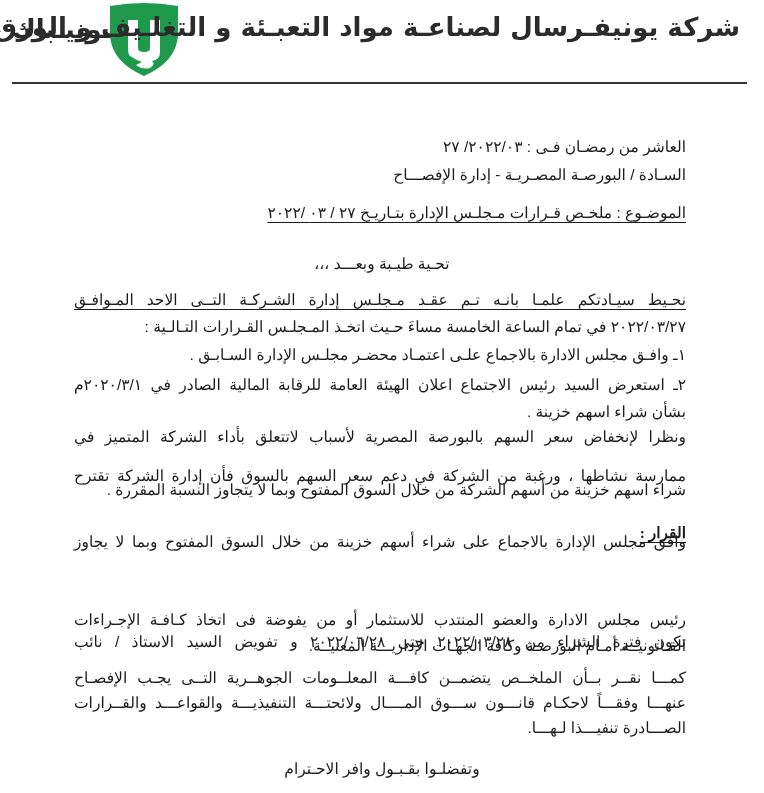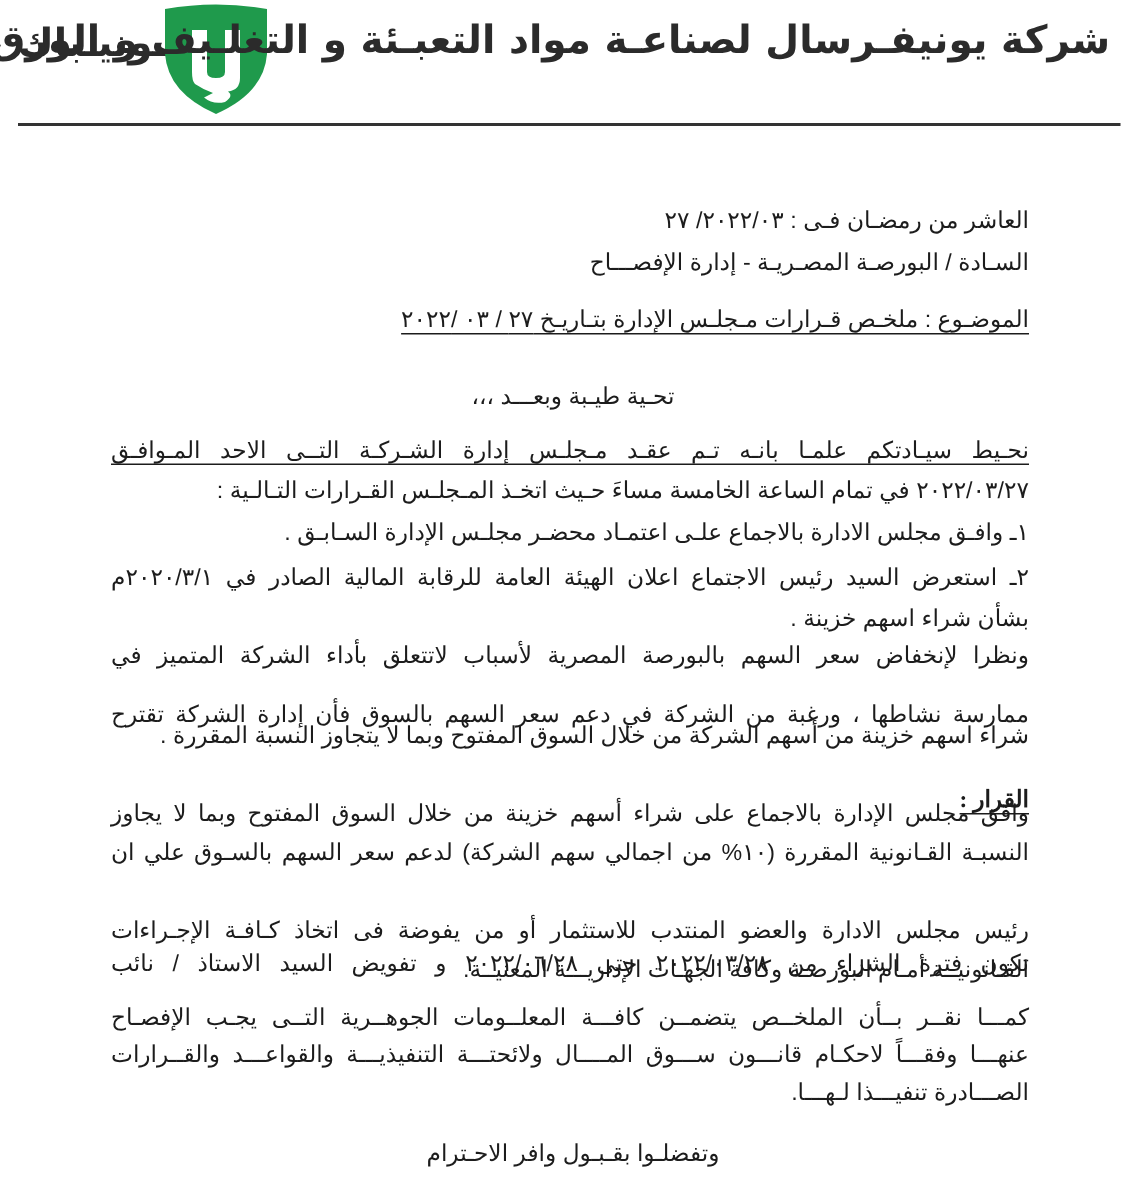--- a/index.html
+++ b/index.html
@@ -63,21 +63,20 @@
   <div class="line justified" style="top:376px;">٢ـ استعرض السيد رئيس الاجتماع اعلان الهيئة العامة للرقابة المالية الصادر في ٢٠٢٠/٣/١م</div>
   <div class="line right-aligned" style="top:403px;">بشأن شراء اسهم خزينة .</div>
 
   <div class="line justified" style="top:428px;">ونظرا لإنخفاض سعر السهم بالبورصة المصرية لأسباب لاتتعلق بأداء الشركة المتميز في</div>
   <div class="line justified" style="top:455px;margin-top:12px;">ممارسة نشاطها ، ورغبة من الشركة في دعم سعر السهم بالسوق فأن إدارة الشركة تقترح</div>
   <div class="line right-aligned" style="top:481px;">شراء اسهم خزينة من أسهم الشركة من خلال السوق المفتوح وبما لا يتجاوز النسبة المقررة .</div>
 
   <div class="line right-aligned bold underline" style="top:524px;font-family:Liberation Serif, serif;">القرار :</div>
 
   <div class="line justified" style="top:533px;">وافق مجلس الإدارة بالاجماع على شراء أسهم خزينة من خلال السوق المفتوح وبما لا يجاوز</div>
-  <div class="line justified" style="top:559px;">النسبـة القـانونية المقررة (١٠% من اجمالي سهم الشركة) لدعم سعر السهم بالسـوق علي ان</div>
   <div class="line justified" style="top:585px;margin-top:48px;">تكون فترة الشراء من ٢٠٢٢/٠٣/٢٨ حتى ٢٠٢٢/٠٦/٢٨ و تفويض السيد الاستاذ / نائب</div>
   <div class="line justified" style="top:611px;">رئيس مجلس الادارة والعضو المنتدب للاستثمار أو من يفوضة فى اتخاذ كـافـة الإجـراءات</div>
   <div class="line justified" style="top:669px;">كمـــا نقــر بــأن الملخــص يتضمــن كافـــة المعلــومات الجوهــرية التــى يجـب الإفصـاح</div>
 
   <div class="line right-aligned" style="top:637px;">القـانونيــة أمـام البورصـة وكافة الجهـات الإداريـــة المعنيــة.</div>
   <div class="line justified" style="top:694px;">عنهـــا وفقـــاً لاحكـام قانـــون ســـوق المــــال ولائحتـــة التنفيذيـــة والقواعـــد والقــرارات</div>
   <div class="line right-aligned" style="top:719px;">الصـــادرة تنفيـــذا لـهـــا.</div>
 
   <div class="line centered" style="top:760px;">وتفضلـوا بقـبـول وافر الاحـترام</div>
 </div>

